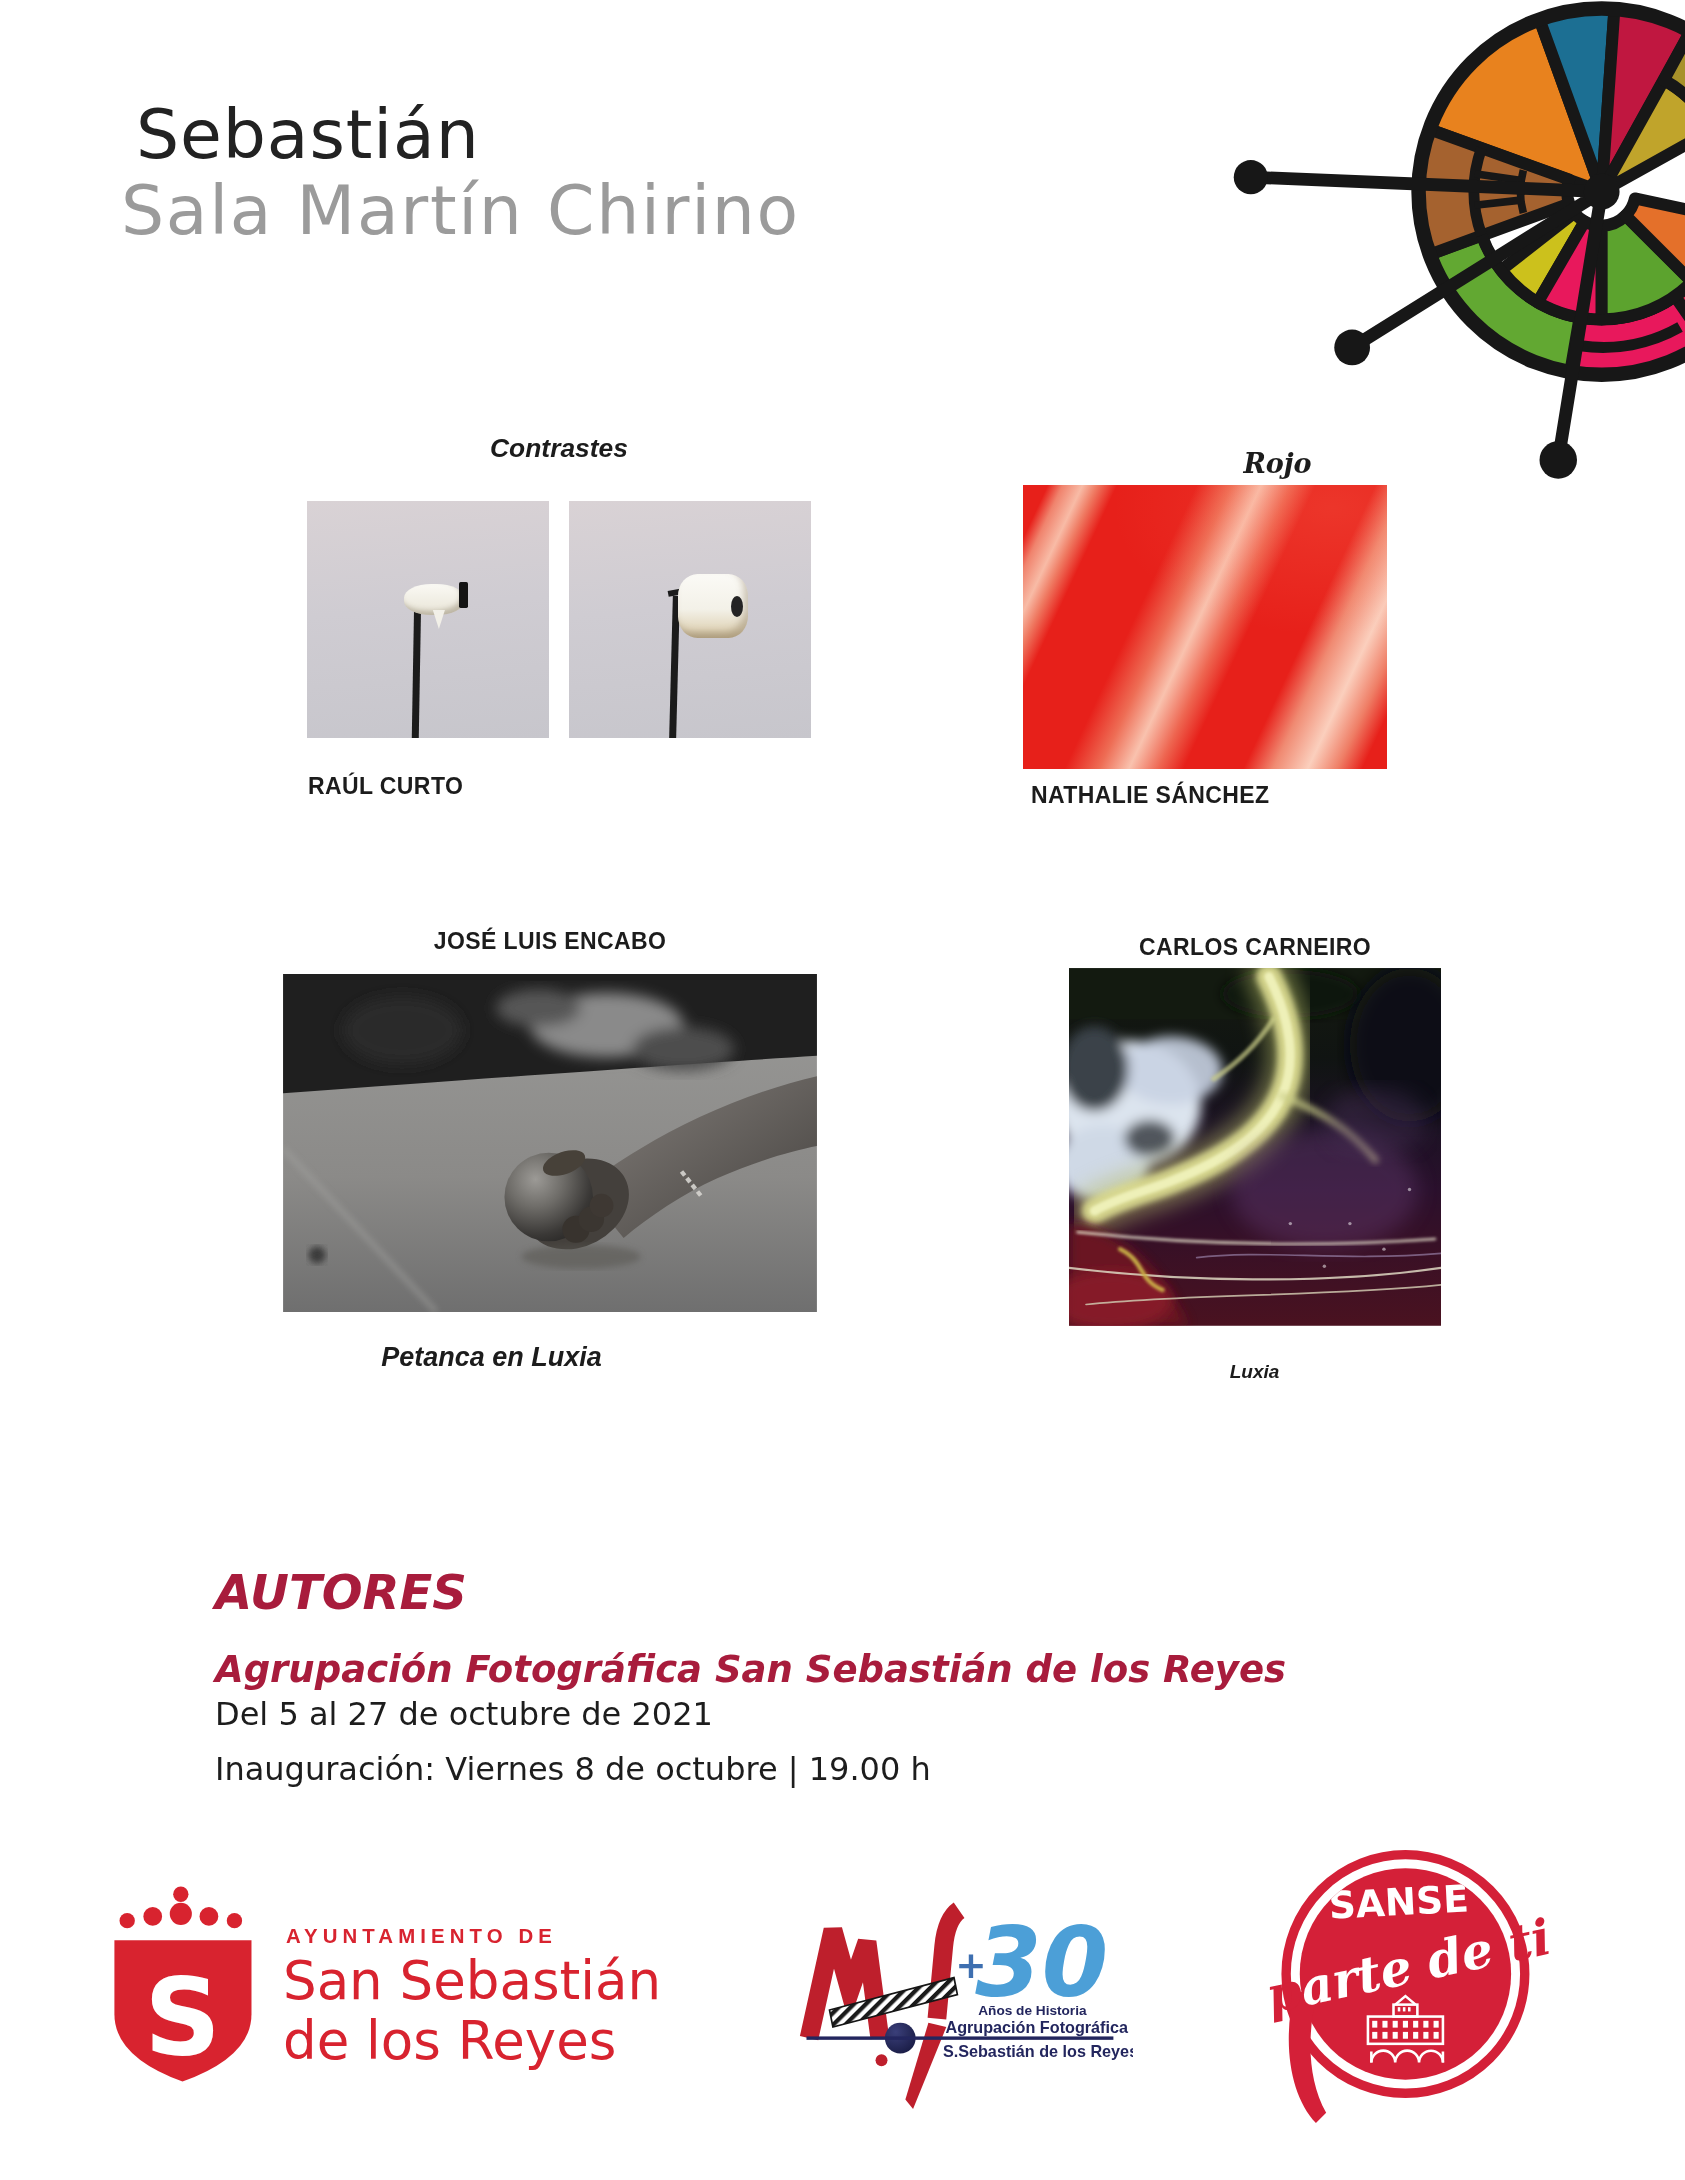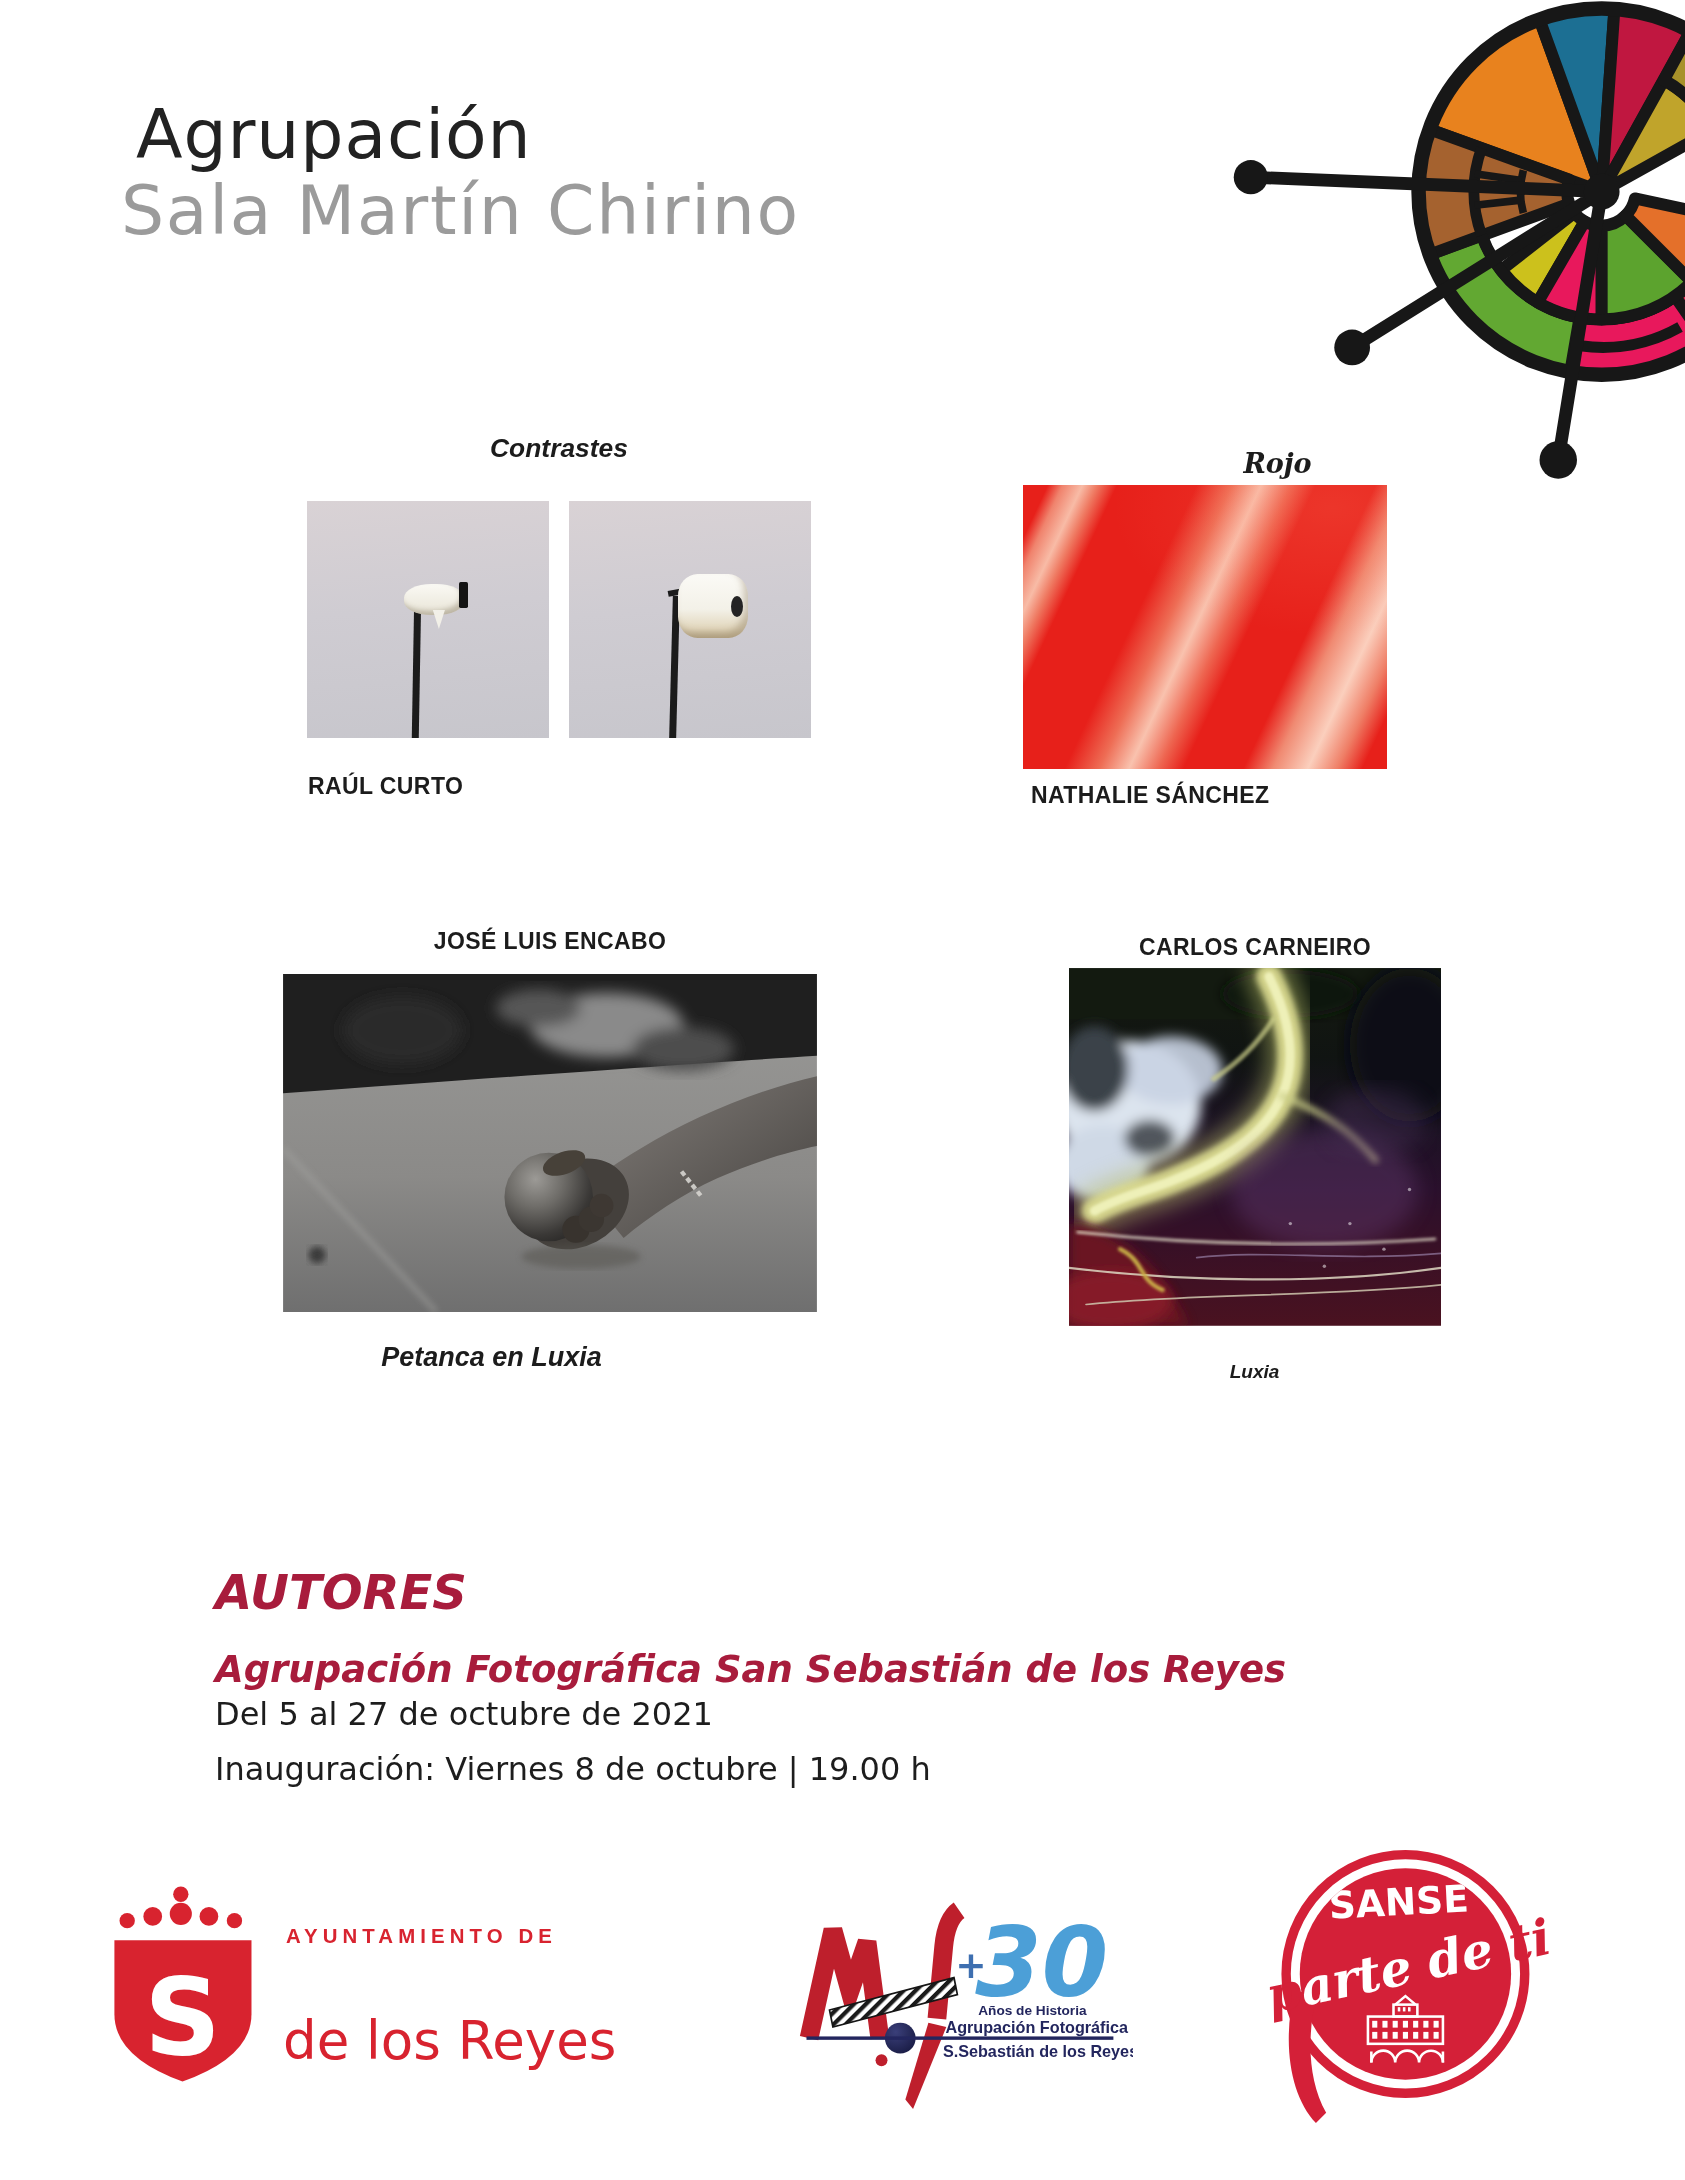--- a/index.html
+++ b/index.html
@@ -28,21 +28,21 @@
   
   .tp-bg{position:absolute;inset:0;background:linear-gradient(175deg,#d9d2d5 0%,#cfccd2 45%,#c7c6cc 100%);}
   .tp-pole{position:absolute;background:#1b1b1b;}
   .tp-roll{position:absolute;}
 </style>
 </head>
 <body>
 
 <div class="page">
 
-  <div class="abs page-title" style="left:136px;top:99px;">Agrupación</div>
+  <div class="abs page-title" style="left:136px;top:99px;">Sebastián</div>
   <div class="abs page-subtitle" style="left:121px;top:175px;">Sala Martín Chirino</div>
 
   <svg class="abs" style="right:0;top:0;" width="511" height="511" viewBox="0 0 600 600">
     <g stroke="#171717" stroke-width="14" stroke-linejoin="round">
       <path d="M501,225 L299,152 A215,215 0 0 1 428,23 Z" fill="#E8821E"></path>
       <path d="M501,225 L428,23 A215,215 0 0 1 516,10 Z" fill="#1C6F93"></path>
       <path d="M501,225 L516,10 A215,215 0 0 1 605,37 Z" fill="#C01740"></path>
       <path d="M501,225 L574,94 A150,150 0 0 1 632,152 Z" fill="#C0A42B"></path>
       <path d="M605,37 A215,215 0 0 1 689,121 L632,152 A150,150 0 0 0 574,94 Z" fill="#A8922A"></path>
       <path d="M689,121 A215,215 0 0 1 711,270 L648,256 A150,150 0 0 0 632,152 Z" fill="#C79B26"></path>
@@ -243,20 +243,21 @@
       <circle cx="19" cy="50" r="9"></circle>
         <circle cx="49" cy="45" r="11"></circle>
         <circle cx="82" cy="42" r="13"></circle>
       <circle cx="115" cy="45" r="11"></circle>
         <circle cx="145" cy="50" r="9"></circle>
       <path d="M4,73 H165 V160 Q165,210 84,239 Q4,210 4,160 Z"></path>
     </g>
     <text x="84" y="207" text-anchor="middle" fill="#ffffff" font-family="DejaVu Sans, sans-serif" font-weight="bold" font-size="125">S</text>
   </svg>
   <div class="abs ayto-pre" style="left:286px;top:1925px;">AYUNTAMIENTO DE</div>
+  <div class="abs ayto-big" style="left:283px;top:1952px;">San Sebastián</div>
   <div class="abs ayto-big" style="left:283px;top:2012px;">de los Reyes</div>
 
   <svg class="abs" style="left:792px;top:1882px;" width="341" height="256" viewBox="0 0 400 300">
     <defs>
       <pattern id="hatch" width="10" height="10" patternUnits="userSpaceOnUse" patternTransform="rotate(45)">
         <rect width="10" height="10" fill="#ffffff"></rect>
           <rect width="5" height="10" fill="#1a1a1a"></rect>
       </pattern>
       <radialGradient id="afball" cx=".35" cy=".3" r=".9">
         <stop offset="0" stop-color="#3a3f7a"></stop>

